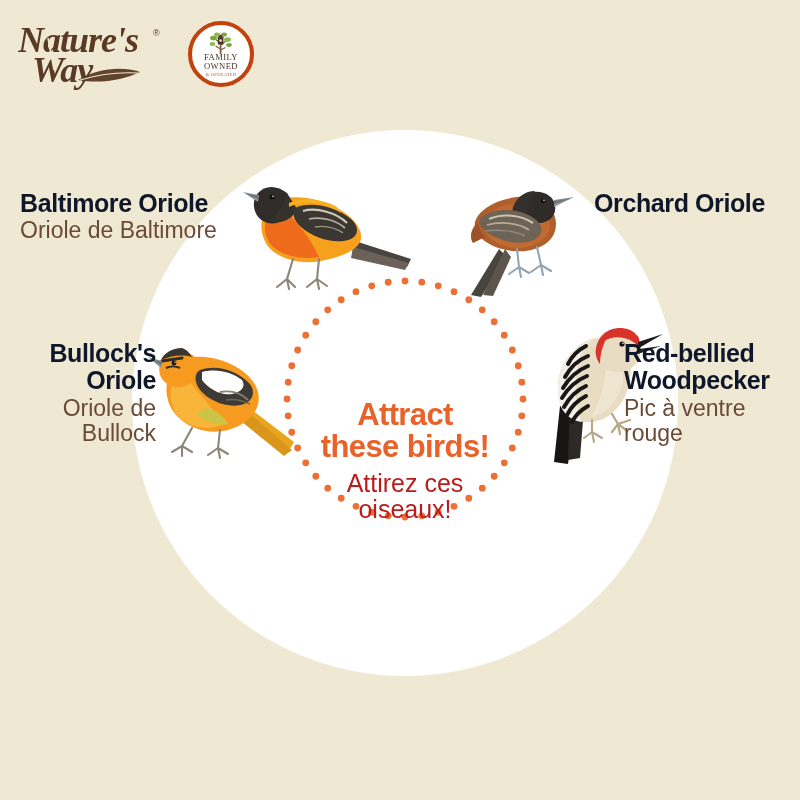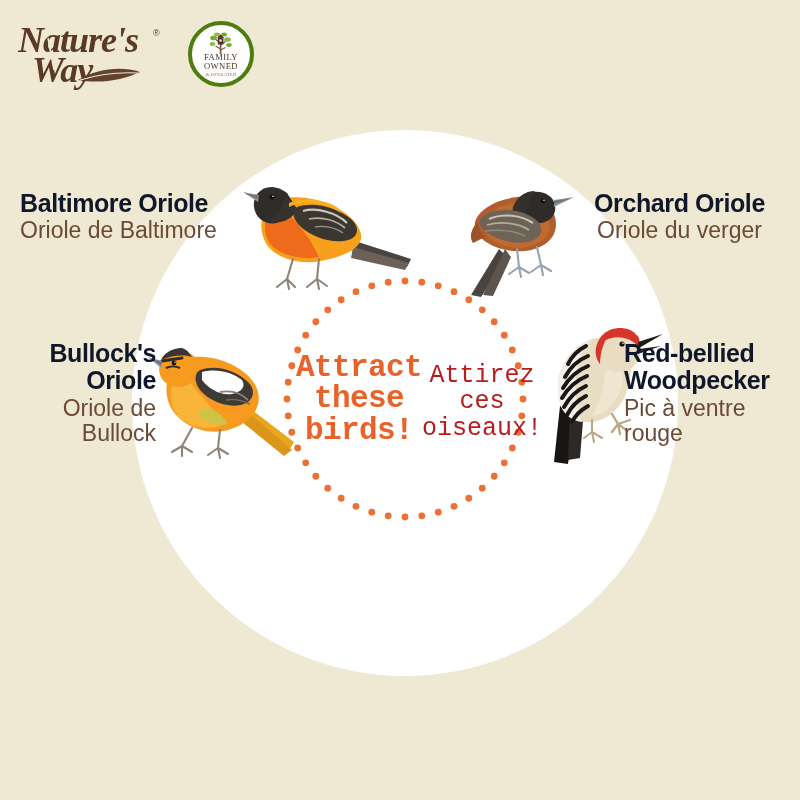--- a/index.html
+++ b/index.html
@@ -43,21 +43,21 @@
   }
   .logo-wrap { position: relative; width: 152px; height: 72px; }
   .logo-wrap svg { display: block; }
 
   .family-badge {
     position: relative;
     width: 66px;
     height: 66px;
     border-radius: 50%;
     background: #ffffff;
-    border: 4px solid #4d7c0f;
+    border: 4px solid #c2410c;
     box-sizing: border-box;
     display: flex;
     align-items: center;
     justify-content: center;
   }
   .family-badge svg { display:block; }
 
   
   .label {
     position: absolute;
@@ -94,27 +94,26 @@
     top: 276px;
     width: 246px;
     height: 246px;
     z-index: 7;
   }
   .center-badge .dots { position: absolute; inset: 0; }
   .center-text {
     position: absolute;
     inset: 0;
     display: flex;
-    flex-direction: row;
+    flex-direction: column;
     align-items: center;
-    justify-content: flex-start;
+    justify-content: flex-end;
     text-align: center;
     padding: 0 14px;
     box-sizing: border-box;
-    font-family: Liberation Mono, monospace;
   }
   .center-text .line-en {
     color: #e8622a;
     font-weight: bold;
     font-size: 31px;
     line-height: 1.02;
     letter-spacing: -0.6px;
     white-space: pre-line;
   }
   .center-text .line-fr {
@@ -318,21 +317,20 @@
     </svg>
   </div>
 
   <div class="label label-baltimore">
     <div class="en">Baltimore Oriole</div>
     <div class="fr">Oriole de Baltimore</div>
   </div>
 
   <div class="label label-orchard">
     <div class="en">Orchard Oriole</div>
-    <div class="fr">Oriole du verger</div>
   </div>
 
   <div class="label label-woodpecker">
     <div class="en">Red-bellied
 Woodpecker</div>
     <div class="fr">Pic à ventre
 rouge</div>
   </div>
 
   <div class="label label-bullock">

